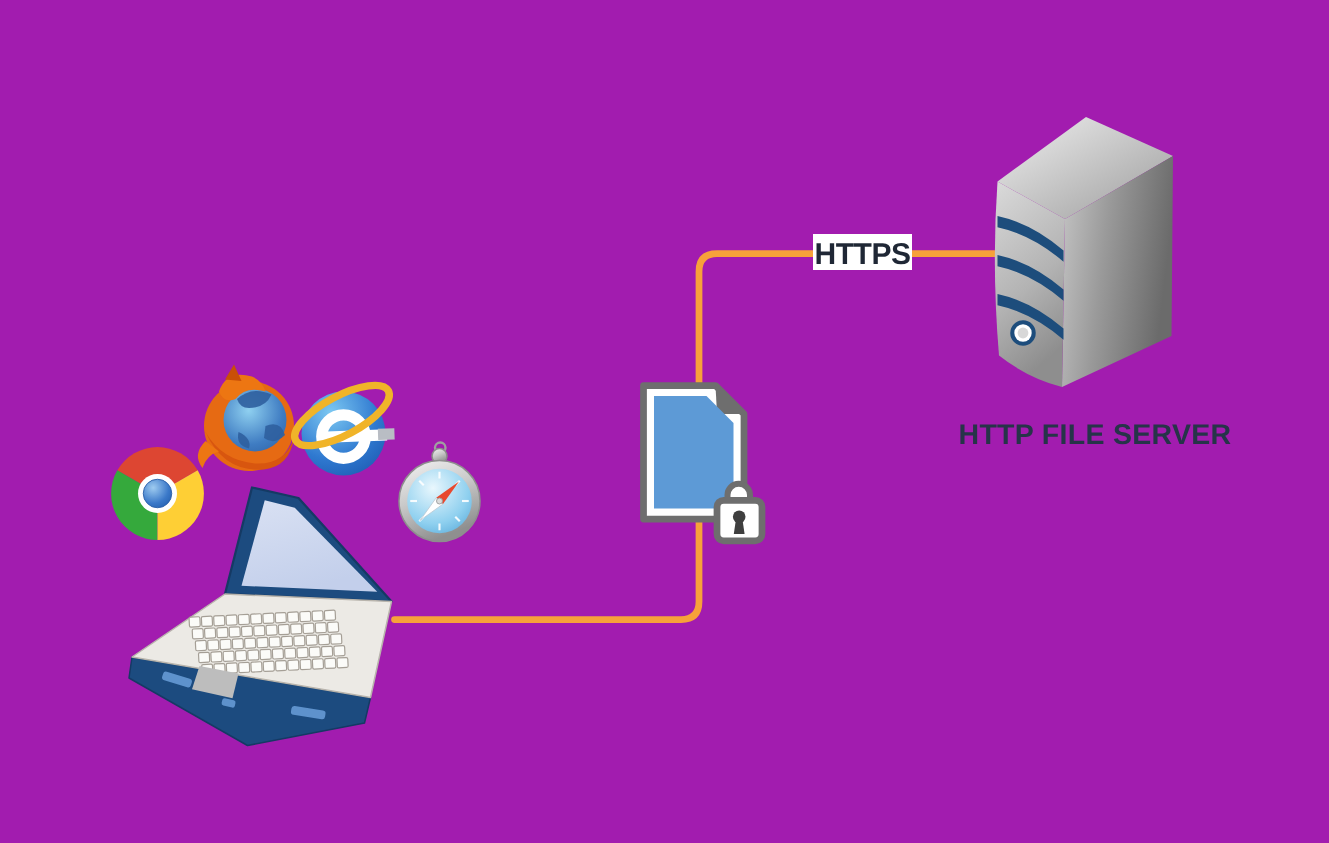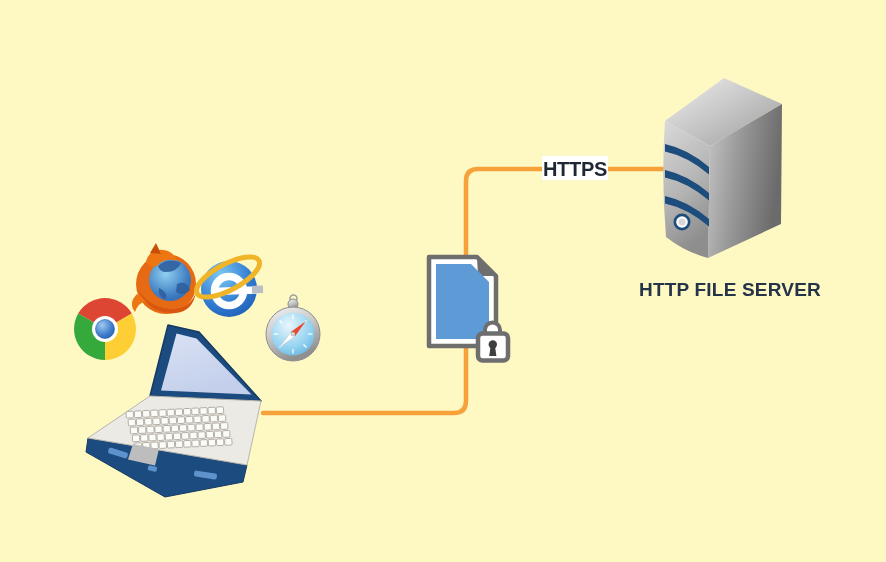--- a/index.html
+++ b/index.html
@@ -1,19 +1,19 @@
 <!DOCTYPE html>
 <html><head>
 <meta charset="utf-8">
 <style>
   html,body{margin:0;padding:0;background:#ffffff;}
   .canvas{
     position:relative;
     width:886px;height:562px;
-    background:#fef9c3;
+    background:#a21caf;
     overflow:hidden;
     font-family:"Liberation Sans", sans-serif;
   }
   svg text{font-family:"Liberation Sans", sans-serif;}
   .edge-label{font-weight:bold;font-size:20px;letter-spacing:-0.3px;fill:#1F2735;}
   .server-label{font-weight:bold;font-size:19px;letter-spacing:0.2px;fill:#263449;}
 </style>
 </head>
 <body>
 

